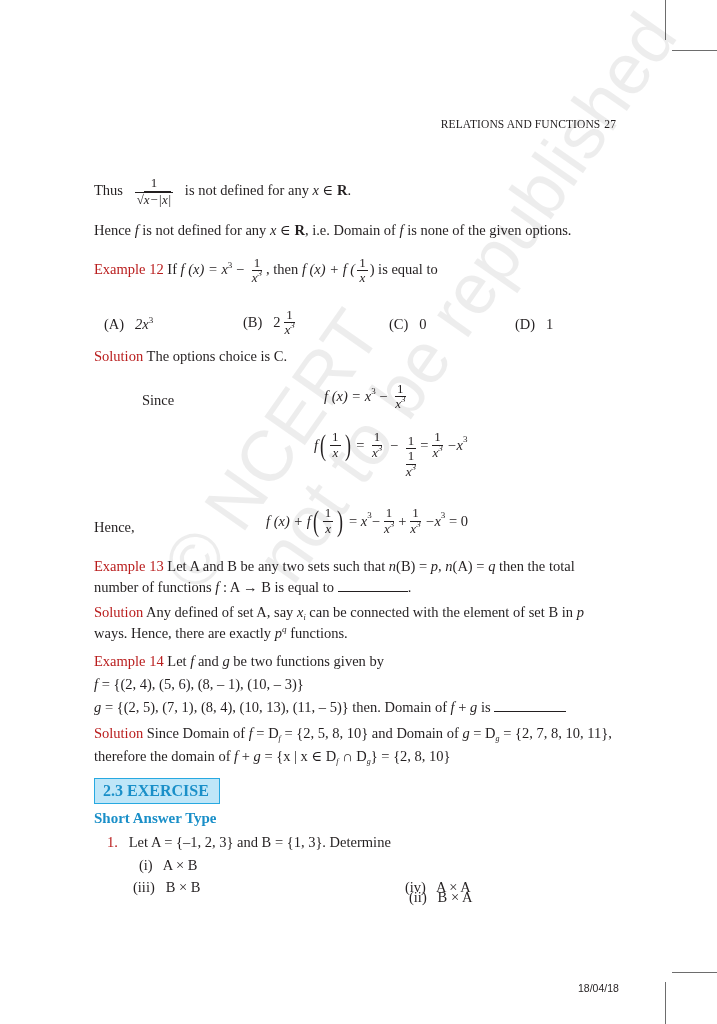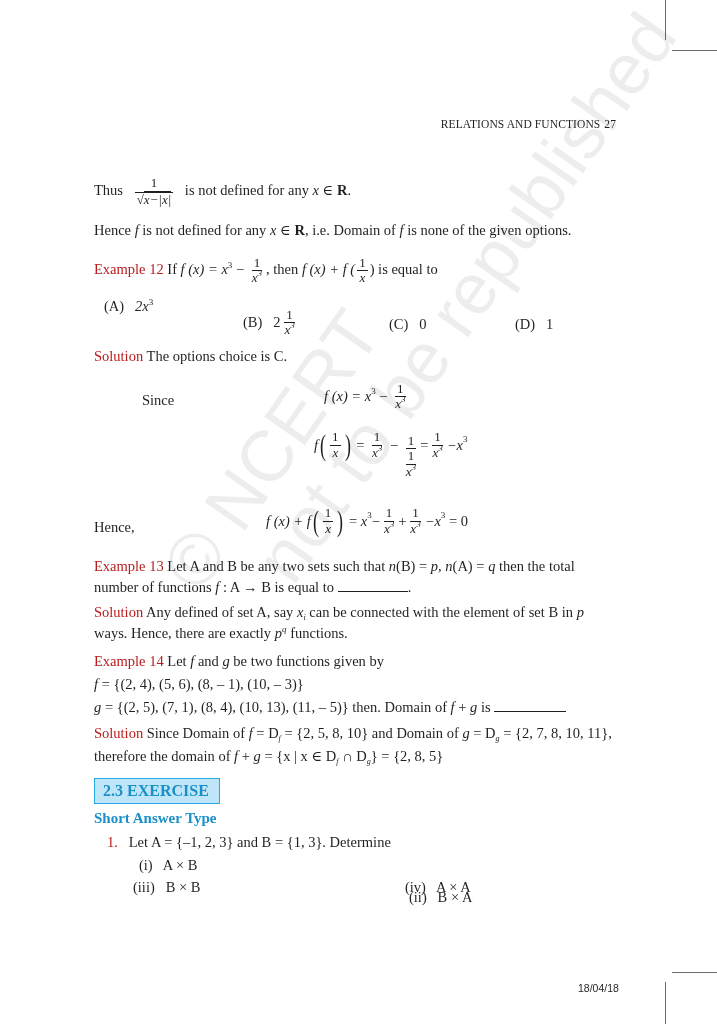--- a/index.html
+++ b/index.html
@@ -82,21 +82,21 @@
     <span class="num">1</span>
     <span class="den i"><span>x</span><sup>3</sup></span>
   </span><span>, then</span>
   <span class="i">f (x) + f (</span><span class="frac">
     <span class="num">1</span>
     <span class="den i">x</span>
   </span><span>)</span>
   <span>is equal to</span>
 </div>
 
-<div class="opt" style="left:104px; top:298px;">
+<div class="opt" style="left:104px; top:316px;">
   <span>(A)</span>&nbsp;&nbsp;
   <span class="i">2x</span><sup>3</sup>
 </div>
 <div class="opt" style="left:243px; top:308px;">
   <span style="vertical-align:middle;">(B)</span>&nbsp;&nbsp;
   <span style="vertical-align:middle;">2</span><span class="frac">
     <span class="num">1</span>
     <span class="den i"><span>x</span><sup>3</sup></span>
   </span>
 </div>
@@ -217,21 +217,21 @@
   <span>= D</span><sub class="i">f</sub>
   <span>= {2, 5, 8, 10} and Domain of</span>
   <span class="i">g</span>
   <span>= D</span><sub class="i">g</sub>
   <span>= {2, 7, 8, 10, 11},</span><br>
   <span>therefore the domain of</span>
   <span class="i">f</span>
   <span>+</span>
   <span class="i">g</span>
   <span>= {x | x ∈ D</span><sub class="i">f</sub>
-  <span>∩ D</span><sub class="i">g</sub><span>} = {2, 8, 5}</span>
+  <span>∩ D</span><sub class="i">g</sub><span>} = {2, 8, 10}</span>
 </div>
 
 <div class="ex-box">
   <span>2.3  EXERCISE</span>
 </div>
 <div class="line" style="top:810px; color:#1a8fc8; font-weight:bold; font-size:15px;">
   <span>Short Answer Type</span>
 </div>
 <div class="line" style="top:834px; left:107px;">
   <span class="blue">1.</span>&nbsp;&nbsp;

